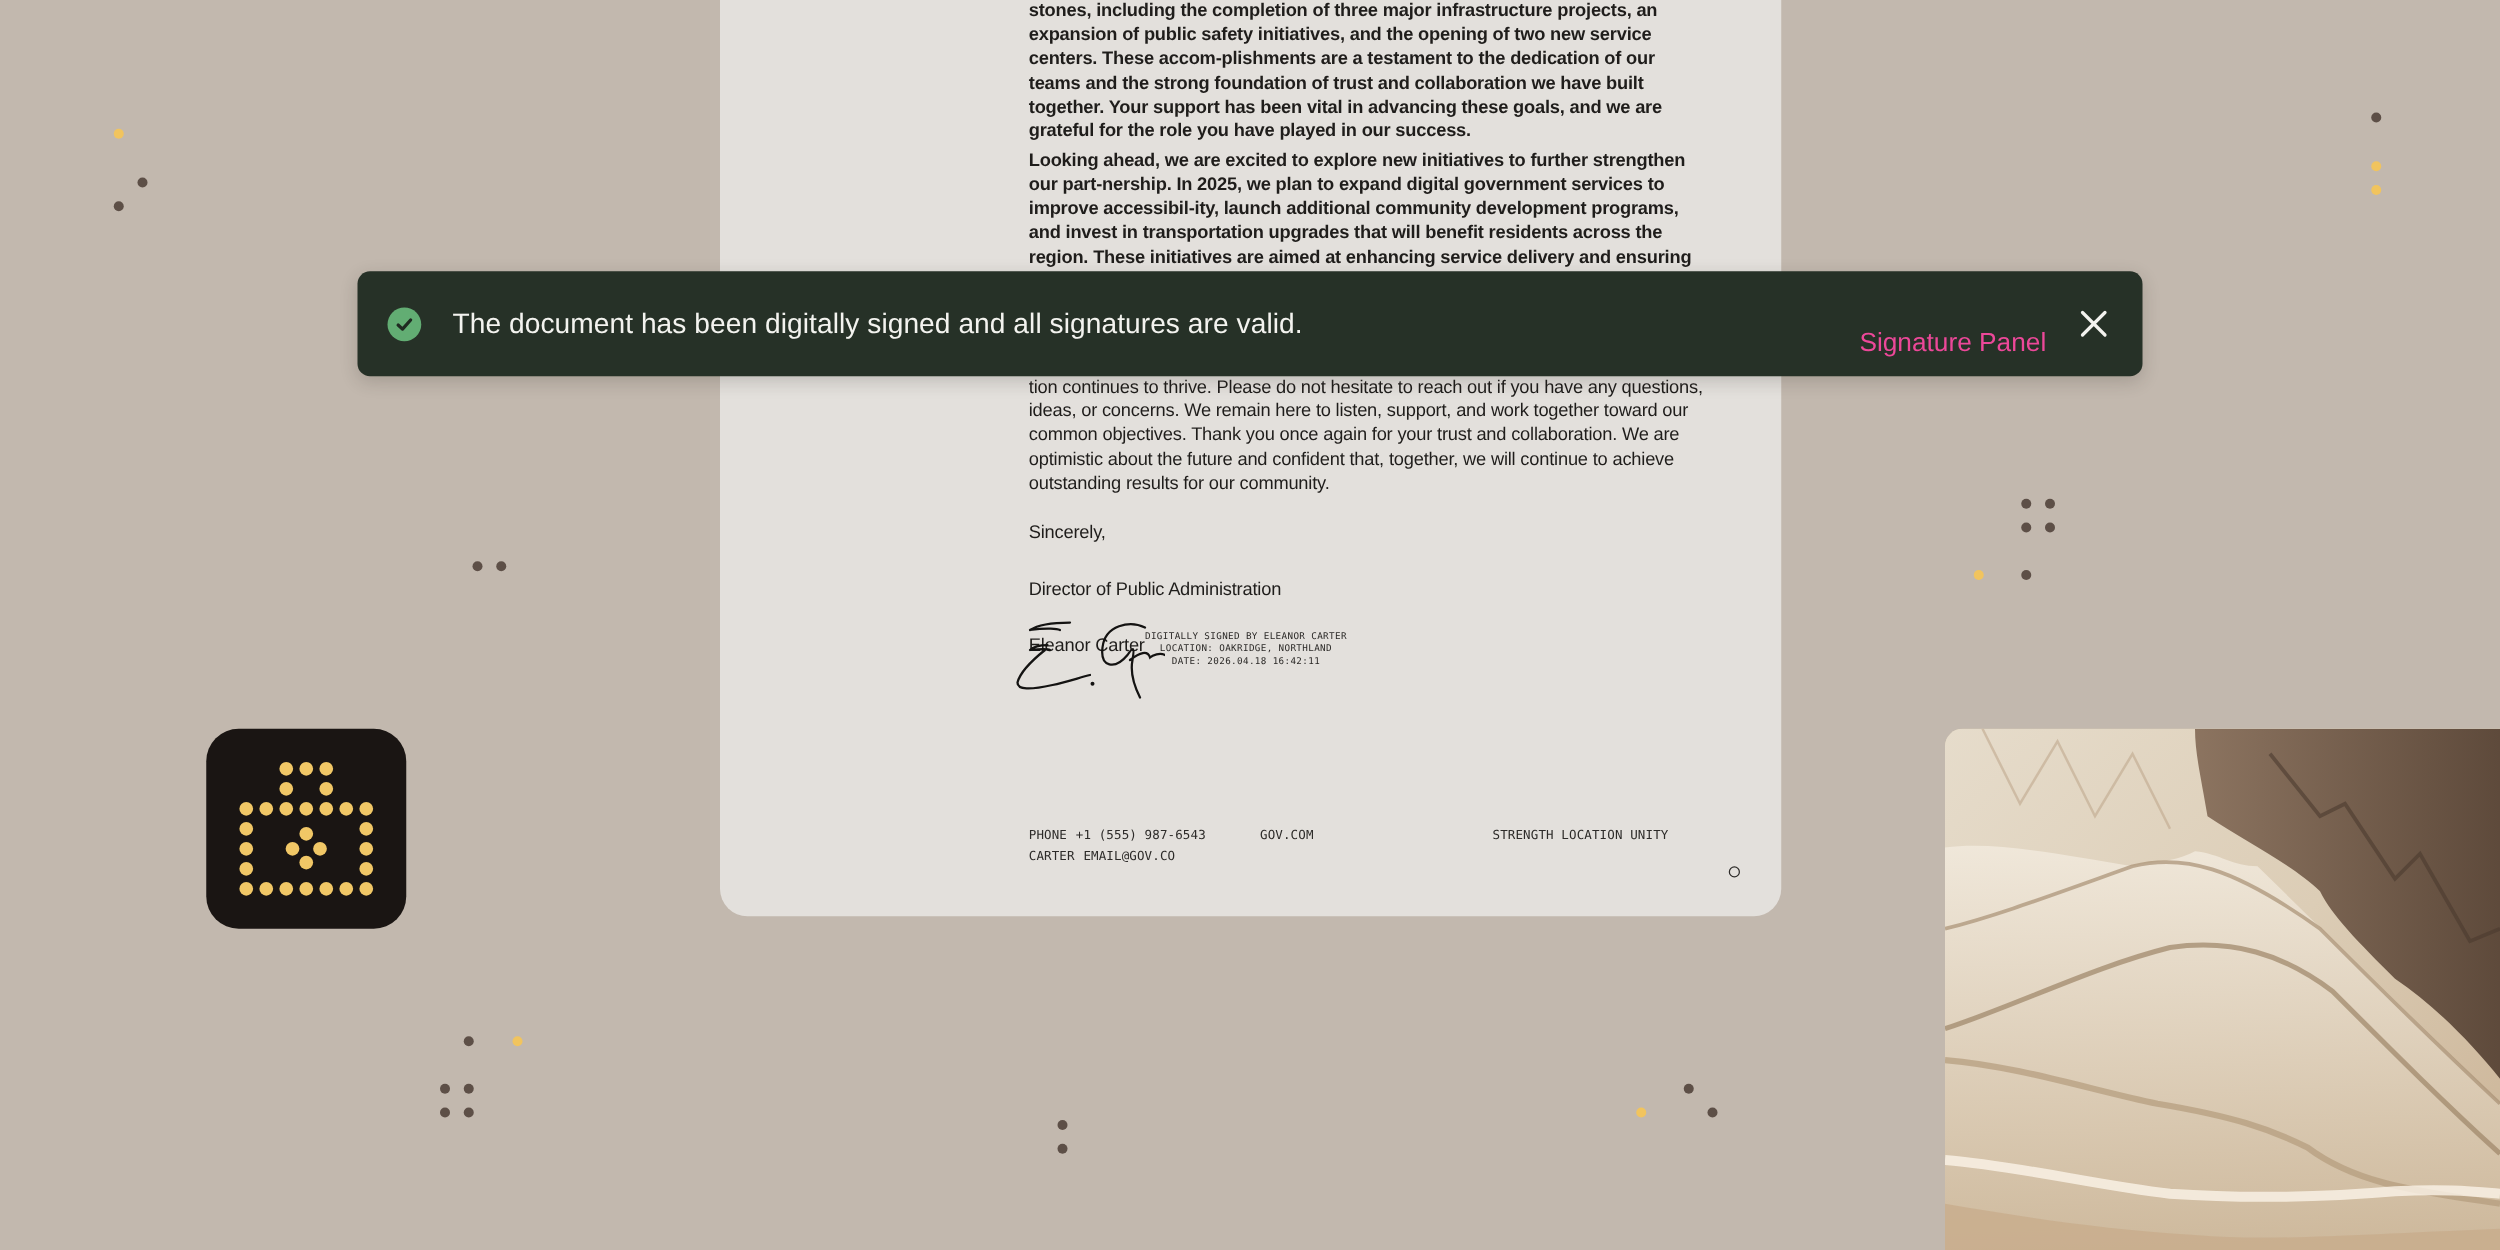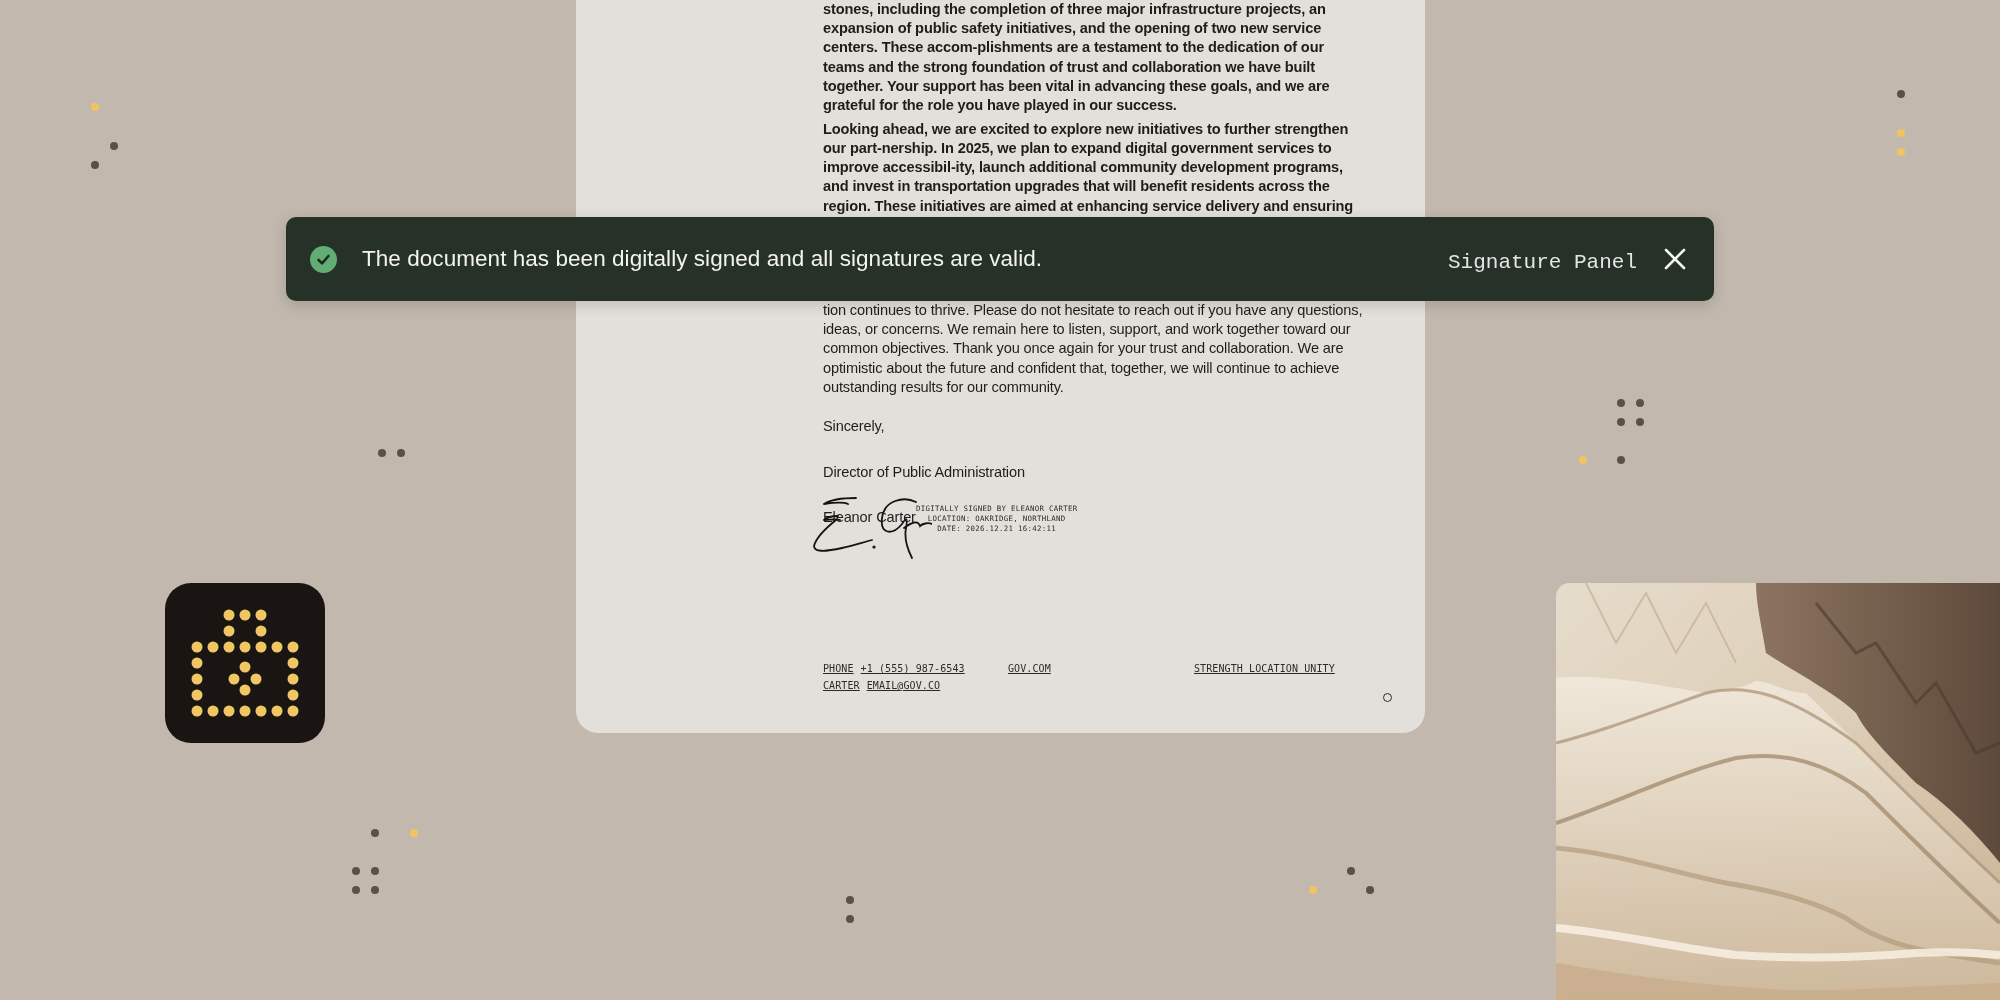--- a/index.html
+++ b/index.html
@@ -63,21 +63,21 @@
     .doc-footer {
       position: absolute;
       left: 247px; top: 690px;
       font-family: "DejaVu Sans Mono", monospace;
       font-size: 10px;
       color: #2d2b29;
       letter-spacing: 0.1px;
       line-height: 17px;
       white-space: nowrap;
     }
-    .footer-col { position: absolute; top: 0; text-decoration: underline; }
+    .footer-col { position: absolute; top: 0; }
     .footer-col .k { margin-right: 7px; }
     .page-marker {
       position: absolute;
       left: 807px; top: 723px;
       width: 9px; height: 9px;
       border: 1.3px solid #2d2b29;
       border-radius: 50%;
     }
 
     
@@ -103,25 +103,25 @@
       position: absolute;
       left: 76px; top: 0;
       line-height: 84px;
       color: #f3f3ef;
       font-size: 22.5px;
       letter-spacing: 0.05px;
       white-space: nowrap;
     }
     .toast-action {
       position: absolute;
-      right: 77px; top: 4px;
+      right: 77px; top: 16px;
       line-height: 84px;
-      color: #e5e5e5;
+      color: #ec4899;
       font-size: 22.5px;
-      font-family: Liberation Mono, monospace;
+      font-family: Liberation Sans, sans-serif;
       font-size: 21px;
       cursor: pointer;
       white-space: nowrap;
     }
     .toast-close {
       position: absolute;
       right: 28px; top: 31px;
       width: 22px; height: 22px;
       cursor: pointer;
     }
@@ -205,21 +205,21 @@
 
   <div class="signature-block">
     <svg width="120" height="70" viewBox="0 0 120 70">
       <path d="M44 4 C30 4 18 6 12 10 M12 10 C26 8 34 9 36 10 M26 22 C18 22 14 24 12 26 M12 26 C22 25 26 25 28 26 M24 26 C14 34 4 44 2 52 C2 58 12 58 30 54 C40 52 52 48 60 46" fill="none" stroke="#141312" stroke-width="1.8" stroke-linecap="round"></path>
       <circle cx="62" cy="53" r="1.6" fill="#141312"></circle>
       <path d="M104 8 C92 2 72 6 70 24 C68 40 80 42 90 30 C94 24 96 22 94 34 C92 44 96 56 100 64 M92 34 C100 28 106 26 108 32 C110 30 116 28 120 30" fill="none" stroke="#141312" stroke-width="1.8" stroke-linecap="round"></path>
     </svg>
     <div class="sig-meta">
       <div>DIGITALLY SIGNED BY ELEANOR CARTER</div>
       <div>LOCATION: OAKRIDGE, NORTHLAND</div>
-      <div>DATE: 2026.12.21 16:42:11</div>
+      <div>DATE: 2026.04.18 16:42:11</div>
     </div>
   </div>
 
   <div class="doc-footer">
     <div class="footer-col" style="left:0">
       <div><span class="k">PHONE</span><span>+1 (555) 987-6543</span></div>
       <div><span class="k">CARTER</span><span>EMAIL@GOV.CO</span></div>
     </div>
     <div class="footer-col" style="left:185px">GOV.COM</div>
     <div class="footer-col" style="left:371px">STRENGTH LOCATION UNITY</div>

